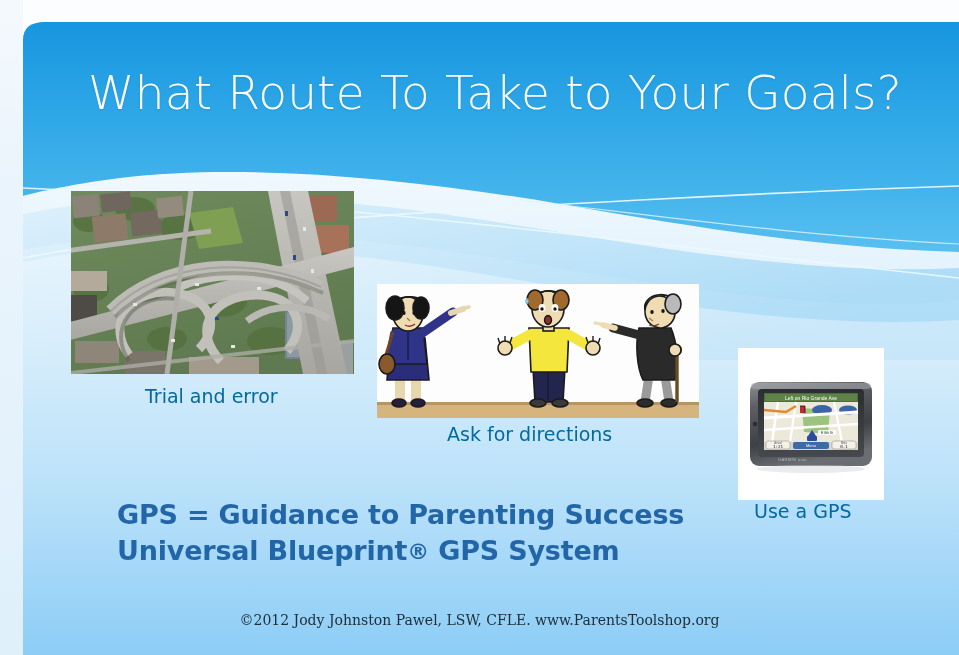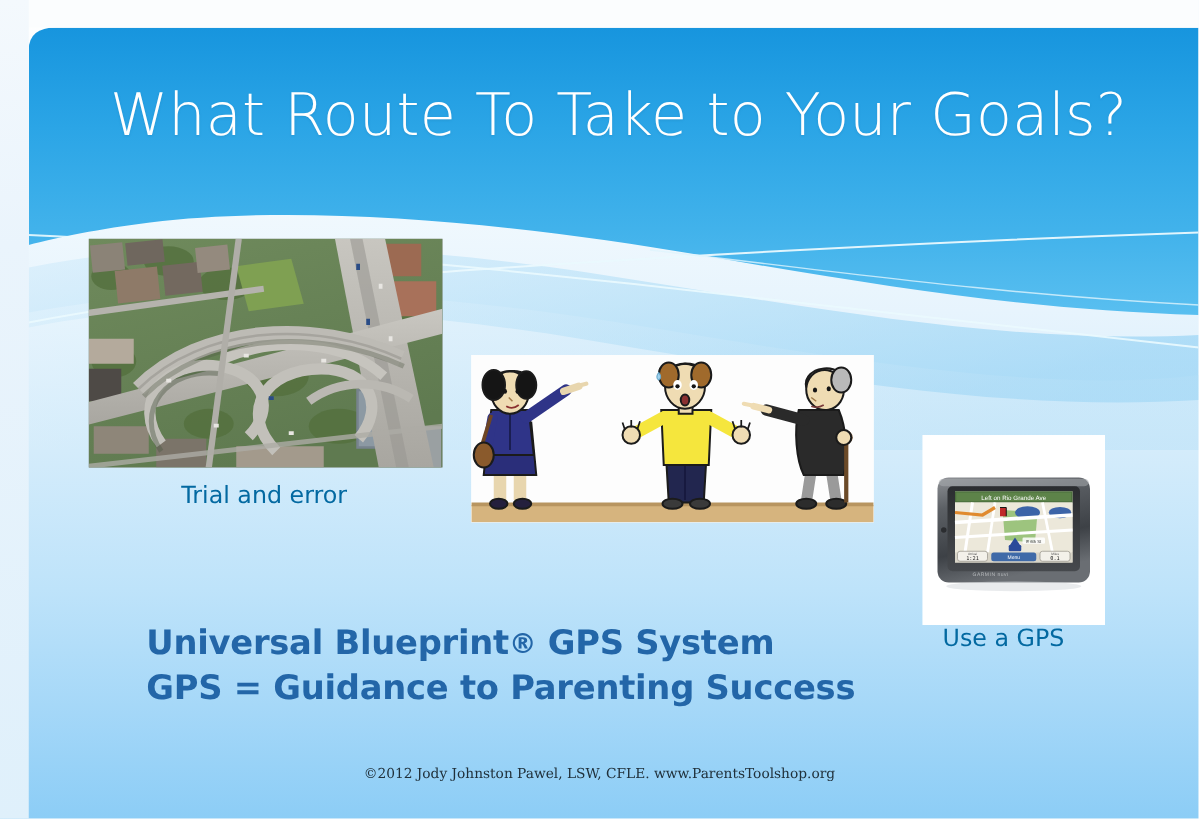--- a/index.html
+++ b/index.html
@@ -150,21 +150,21 @@
   
   #footer {
     position: absolute;
     left: 0;
     top: 612px;
     width: 959px;
     text-align: center;
     z-index: 20;
     color: #20303a;
     font-family: "DejaVu Serif", serif;
-    font-size: 11px;
+    font-size: 14px;
     white-space: nowrap;
   }
 </style>
 </head>
 <body>
 
 <div id="slide">
 
   <div class="bg-base"></div>
 
@@ -493,27 +493,28 @@
 
       <text x="40" y="113" font-family="'Liberation Sans', sans-serif" font-size="4" fill="#b8bbbe" letter-spacing="0.4">GARMIN nuvi</text>
 
       <circle cx="17" cy="76" r="2.2" fill="#2b2d30"></circle>
 
       <ellipse cx="73" cy="121" rx="54" ry="4" fill="#cfd3d6" opacity="0.45"></ellipse>
     </svg>
   </div>
 
   <div class="caption" id="cap-trial">Trial and error</div>
+  <div class="caption" id="cap-directions">Ask for directions</div>
   <div class="caption" id="cap-gps">Use a GPS</div>
 
   <div id="body-text">
+    <div>GPS = Guidance to Parenting Success</div>
     <div>
       <span>Universal Blueprint</span><span class="reg">®</span><span> GPS System</span>
     </div>
-    <div>GPS = Guidance to Parenting Success</div>
   </div>
 
   <div id="footer">©2012 Jody Johnston Pawel, LSW, CFLE. www.ParentsToolshop.org</div>
 
   <div class="margin-strip-top"></div>
   <div class="margin-strip-left"></div>
 
 </div>
 
 </body></html>

